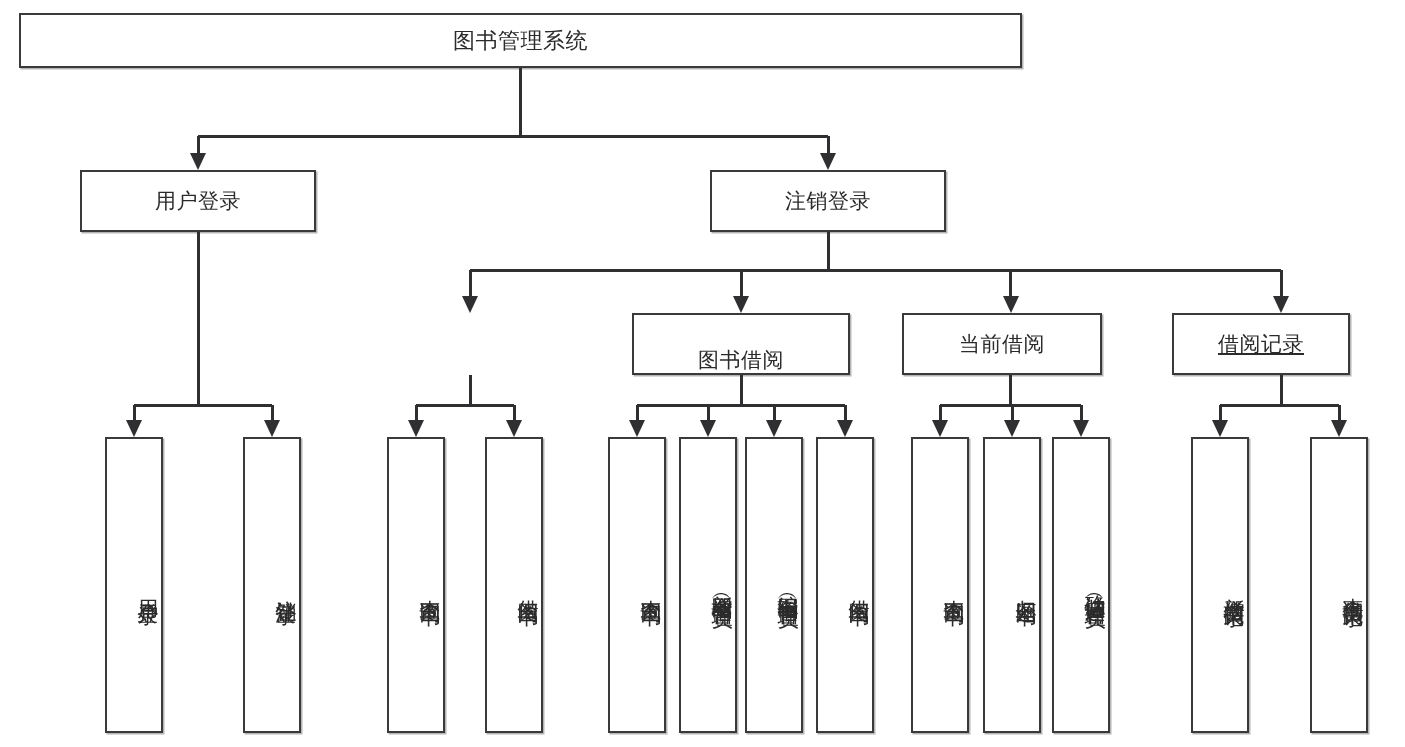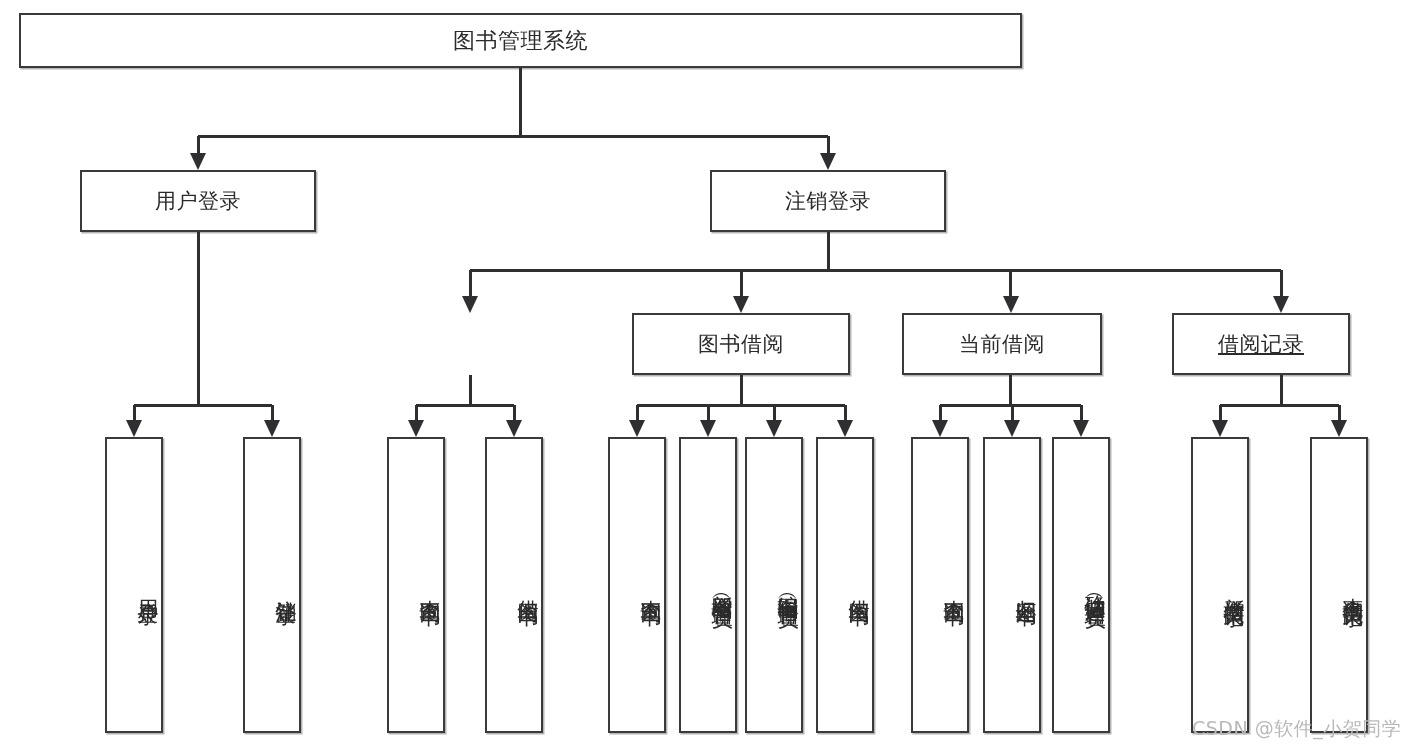--- a/index.html
+++ b/index.html
@@ -91,21 +91,21 @@
     <span>图书管理系统</span>
   </div>
 
   <div class="node horiz" style="left: 80px; top: 170px; width: 236px; height: 62px;">
     <span>用户登录</span>
   </div>
   <div class="node horiz" style="left: 710px; top: 170px; width: 236px; height: 62px;">
     <span>注销登录</span>
   </div>
 
-  <div class="node horiz" style="left: 632px; top: 313px; width: 218px; height: 62px;">
+  <div class="node horiz" style="left: 632px; top: 313px; width: 218px; height: 62px; align-items: flex-end;">
     <span>图书借阅</span>
   </div>
   <div class="node horiz" style="left: 902px; top: 313px; width: 200px; height: 62px;">
     <span>当前借阅</span>
   </div>
   <div class="node horiz" style="left: 1172px; top: 313px; width: 178px; height: 62px; text-decoration: underline;">
     <span>借阅记录</span>
   </div>
 
   <div class="node vert" style="left: 105px; top: 437px; width: 58px; height: 296px;">
@@ -196,15 +196,14 @@
       <div class="edge v" style="left: 1079.5px; top: 405px; height: 15px;"></div>
       <div class="arrow" style="left: 1073px; top: 420px;"></div>
       <div class="edge v" style="left: 1279.5px; top: 375px; height: 30px;"></div>
       <div class="edge h" style="left: 1220px; top: 403.5px; width: 119px;"></div>
       <div class="edge v" style="left: 1218.5px; top: 405px; height: 15px;"></div>
       <div class="arrow" style="left: 1212px; top: 420px;"></div>
       <div class="edge v" style="left: 1337.5px; top: 405px; height: 15px;"></div>
       <div class="arrow" style="left: 1331px; top: 420px;"></div>
     </div>
 
-  <div id="watermark" style="left: 1192px; top: 716px;">CSDN @软件_小贺同学</div>
 
 </div>
 
 </body></html>

